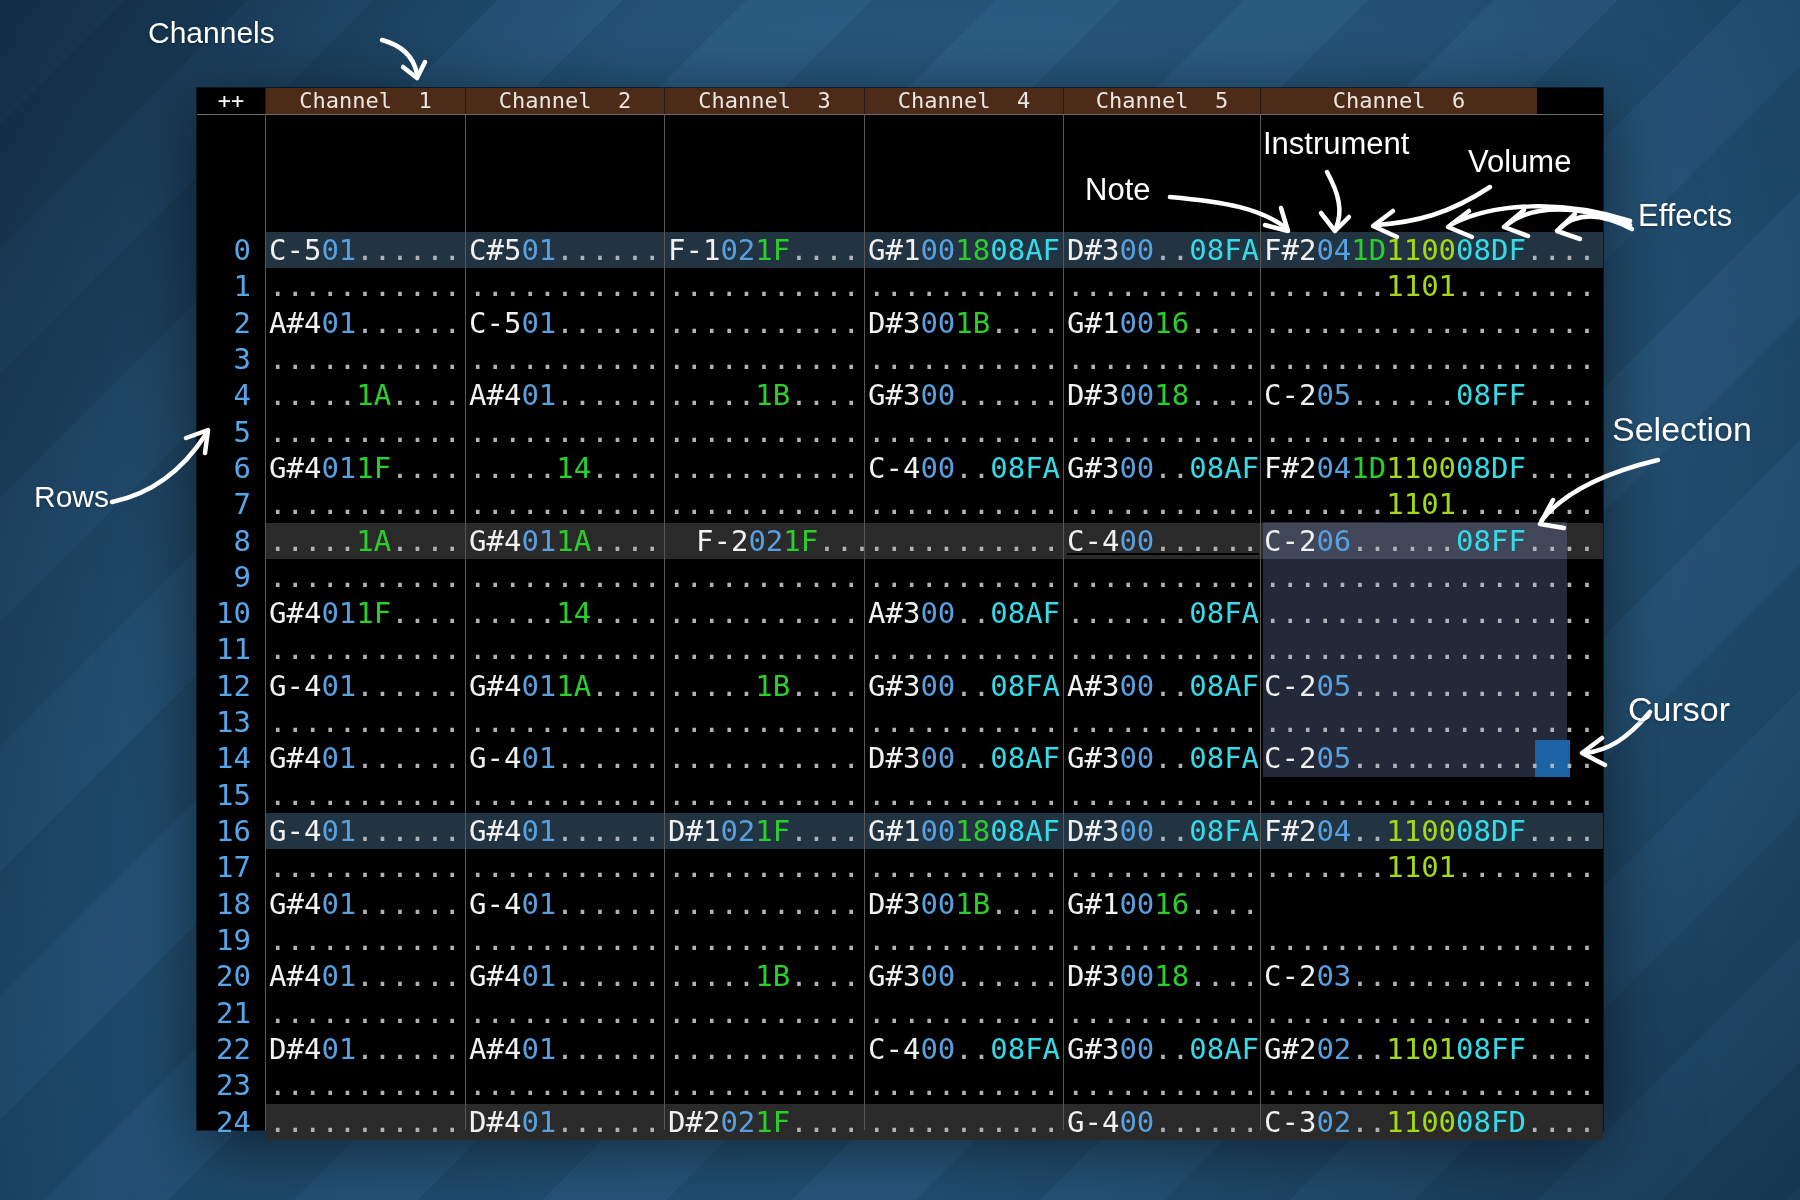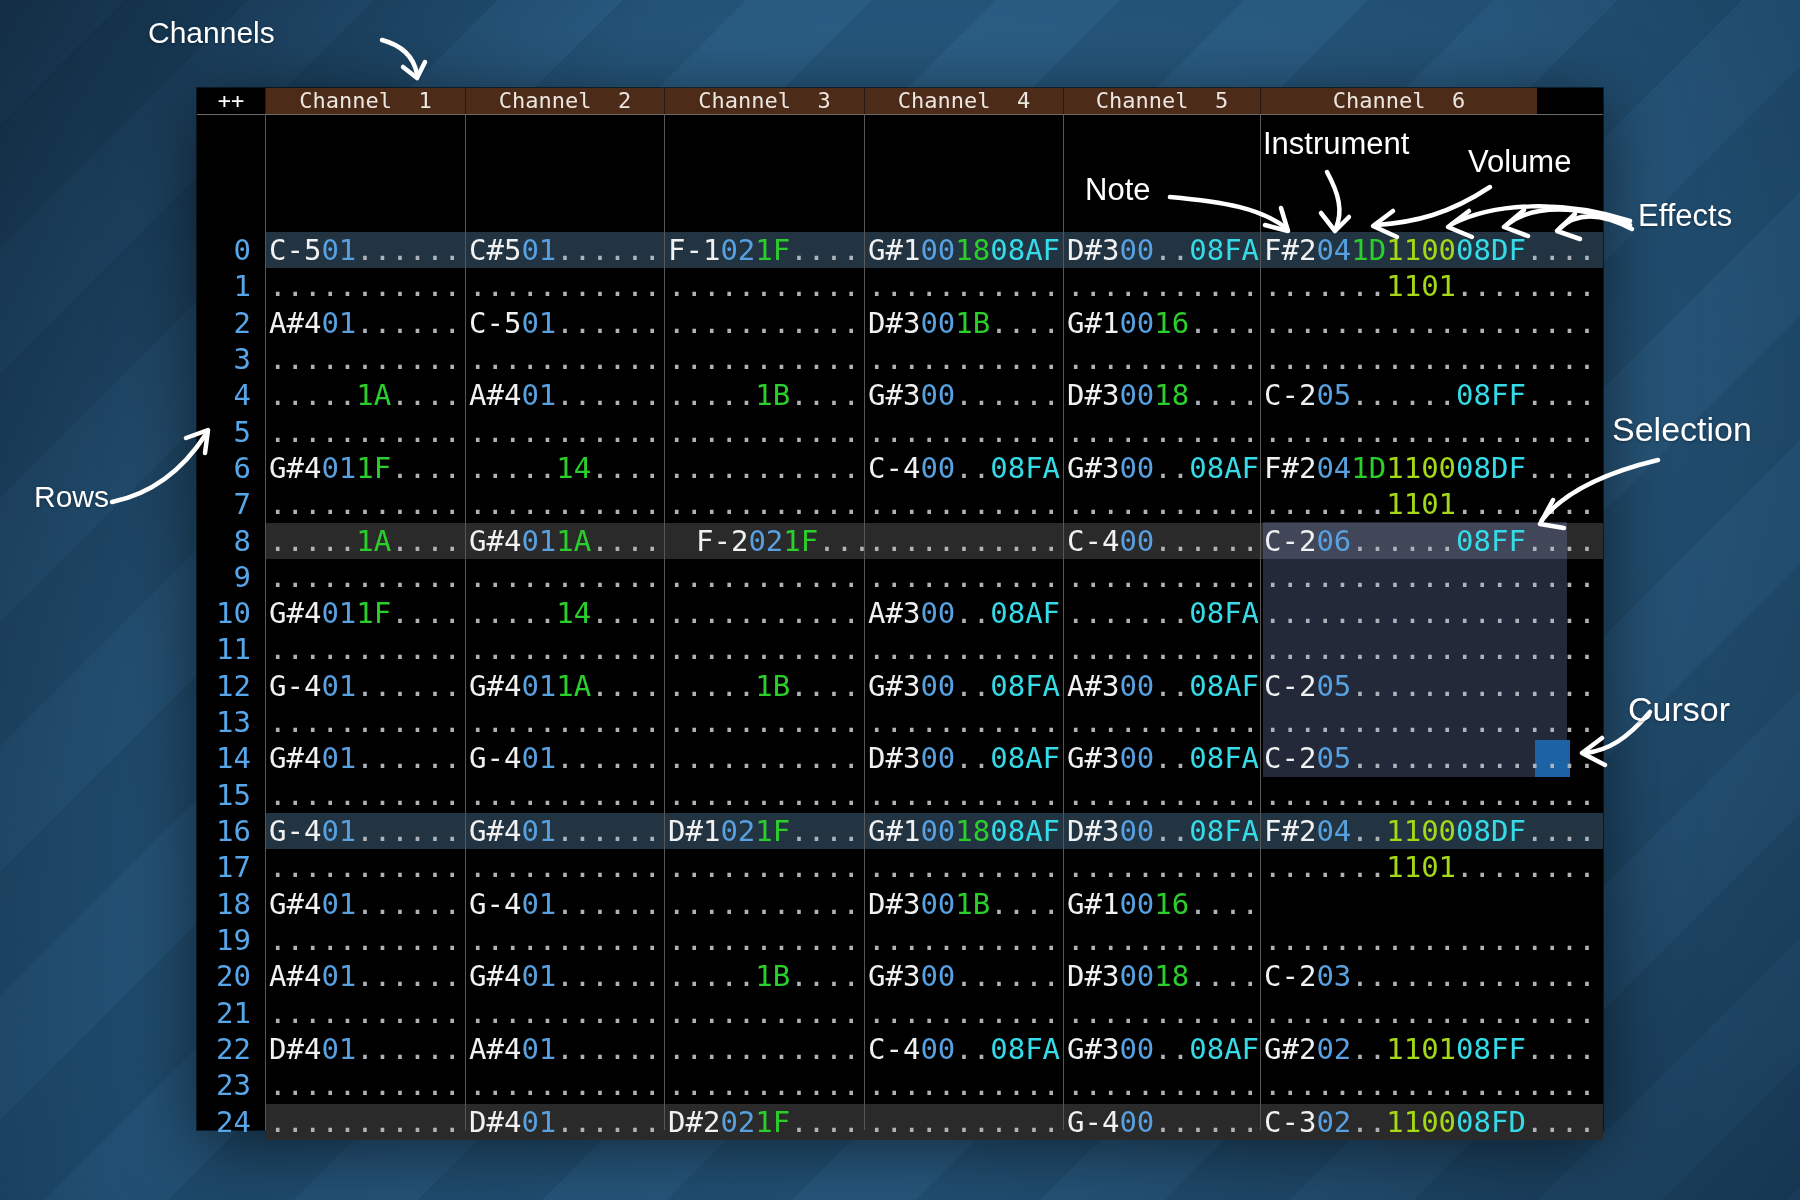--- a/index.html
+++ b/index.html
@@ -177,21 +177,21 @@
         <div class="ccell" style="width: 199px;"><span class="dots">...</span><span class="dots">..</span><span class="dots">..</span><span class="dots">....</span></div>
         <div class="ccell" style="width: 197px;"><span class="dots">...</span><span class="dots">..</span><span class="dots">..</span><span class="dots">....</span></div>
         <div class="ccell" style="width: 343px;"><span class="dots">...</span><span class="dots">..</span><span class="dots">..</span><span class="tg">1101</span><span class="dots">....</span><span class="dots">....</span></div>
       </div>
       <div class="prow min">
         <div class="rnum">8</div>
         <div class="ccell" style="width: 200px;"><span class="dots">...</span><span class="dots">..</span><span class="tv">1A</span><span class="dots">....</span></div>
         <div class="ccell" style="width: 199px;"><span class="tn">G#4</span><span class="ti">01</span><span class="tv">1A</span><span class="dots">....</span></div>
         <div class="ccell" style="width: 200px; padding-left: 32px;"><span class="tn">F-2</span><span class="ti">02</span><span class="tv">1F</span><span class="dots">....</span></div>
         <div class="ccell" style="width: 199px;"><span class="dots">...</span><span class="dots">..</span><span class="dots">..</span><span class="dots">....</span></div>
-        <div class="ccell" style="width: 197px;"><span class="tn">C-4</span><span class="ti">00</span><span class="dots">..</span><span class="dots">....</span></div>
+        <div class="ccell" style="width: 197px; text-decoration: underline;"><span class="tn">C-4</span><span class="ti">00</span><span class="dots">..</span><span class="dots">....</span></div>
         <div class="ccell" style="width: 343px;"><span class="tn">C-2</span><span class="ti">06</span><span class="dots">..</span><span class="dots">....</span><span class="tf">08FF</span><span class="dots">....</span></div>
       </div>
       <div class="prow">
         <div class="rnum">9</div>
         <div class="ccell" style="width: 200px;"><span class="dots">...</span><span class="dots">..</span><span class="dots">..</span><span class="dots">....</span></div>
         <div class="ccell" style="width: 199px;"><span class="dots">...</span><span class="dots">..</span><span class="dots">..</span><span class="dots">....</span></div>
         <div class="ccell" style="width: 200px;"><span class="dots">...</span><span class="dots">..</span><span class="dots">..</span><span class="dots">....</span></div>
         <div class="ccell" style="width: 199px;"><span class="dots">...</span><span class="dots">..</span><span class="dots">..</span><span class="dots">....</span></div>
         <div class="ccell" style="width: 197px;"><span class="dots">...</span><span class="dots">..</span><span class="dots">..</span><span class="dots">....</span></div>
         <div class="ccell" style="width: 343px;"><span class="dots">...</span><span class="dots">..</span><span class="dots">..</span><span class="dots">....</span><span class="dots">....</span><span class="dots">....</span></div>

